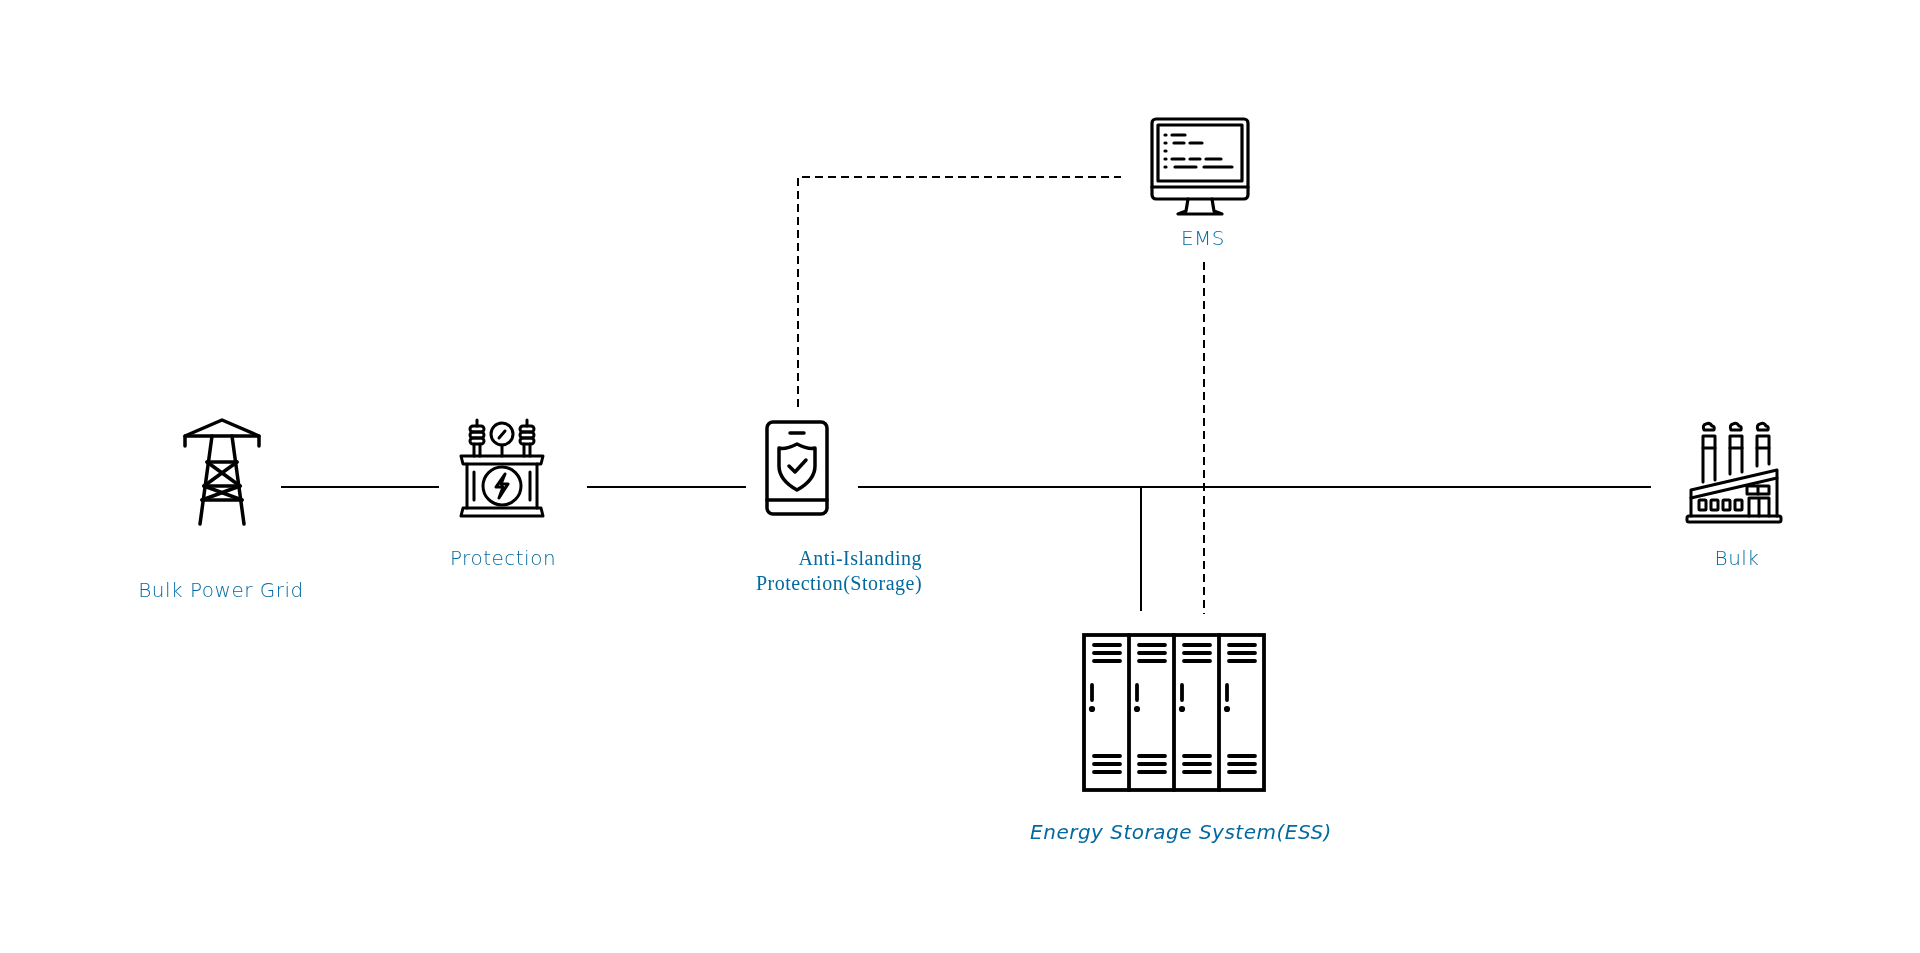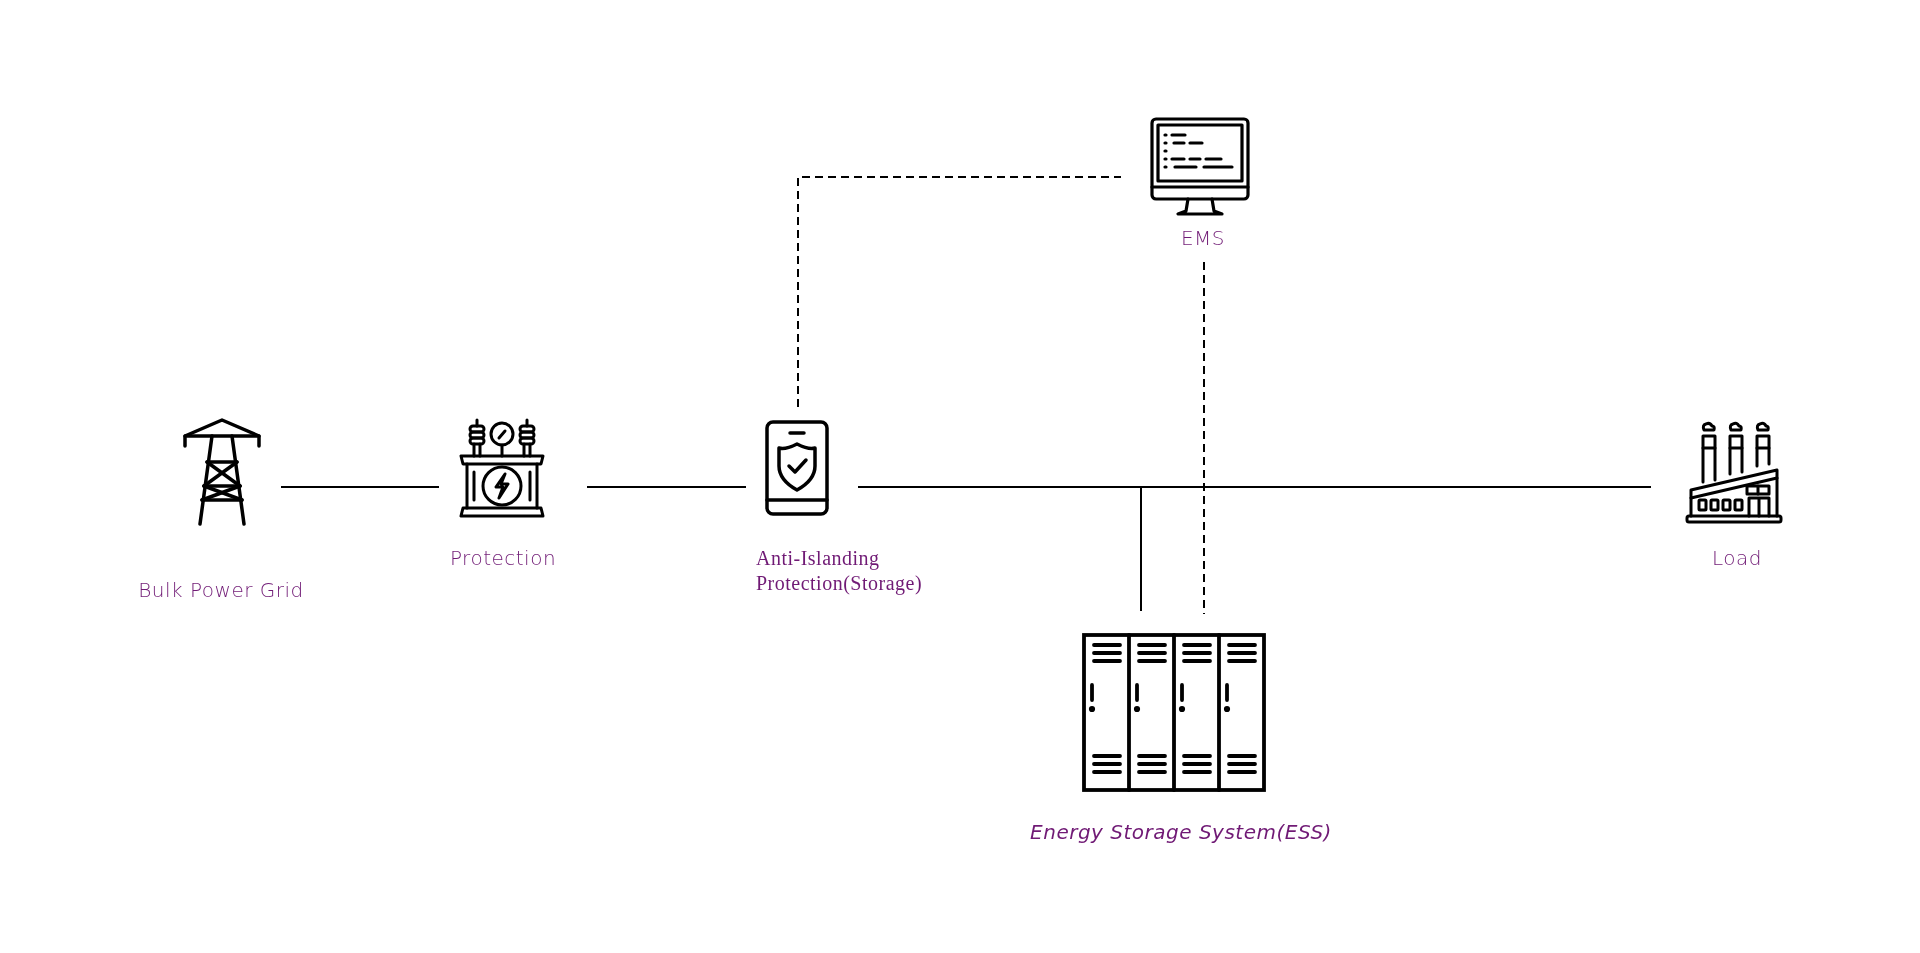--- a/index.html
+++ b/index.html
@@ -1,20 +1,20 @@
 <!DOCTYPE html>
 <html><head>
 <meta charset="utf-8">
 <style>
   html, body { margin: 0; padding: 0; background: #ffffff; }
   body { width: 1920px; height: 953px; position: relative; overflow: hidden;
          font-family: "DejaVu Sans", sans-serif; color: #222; }
   #diagram { position: absolute; left: 0; top: 0; }
   .lbl { position: absolute; font-size: 20px; font-weight: 300; letter-spacing: 0.5px;
-         text-align: left; color: #701a75; white-space: nowrap; line-height: 25px;
+         text-align: right; color: #0369a1; white-space: nowrap; line-height: 25px;
          transform: translateX(-50%); font-family: "DejaVu Sans", sans-serif; }
   .lbl span { display: block; }
   .icon { position: absolute; }
   .icon svg { display: block; overflow: visible; }
 </style>
 </head>
 <body>
 
 <svg id="diagram" width="1920" height="953" viewBox="0 0 1920 953">
 
@@ -153,14 +153,14 @@
   <span>Anti-Islanding</span>
   <span>Protection(Storage)</span>
 </div>
 <div class="lbl" style="left:1203px; top:226px;">
   <span>EMS</span>
 </div>
 <div class="lbl" style="left:1181px; top:820px;font-style:italic;">
   <span>Energy Storage System(ESS)</span>
 </div>
 <div class="lbl" style="left:1737px; top:546px;">
-  <span>Load</span>
+  <span>Bulk</span>
 </div>
 
 </body></html>

